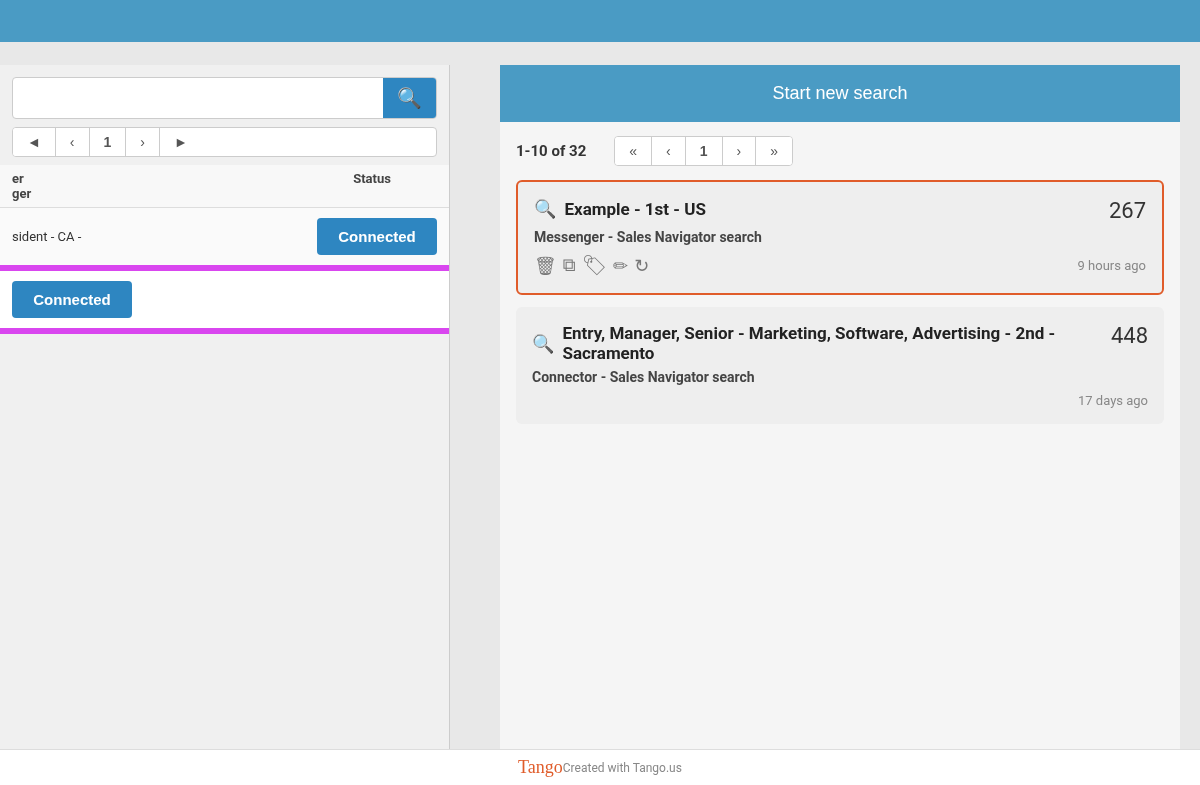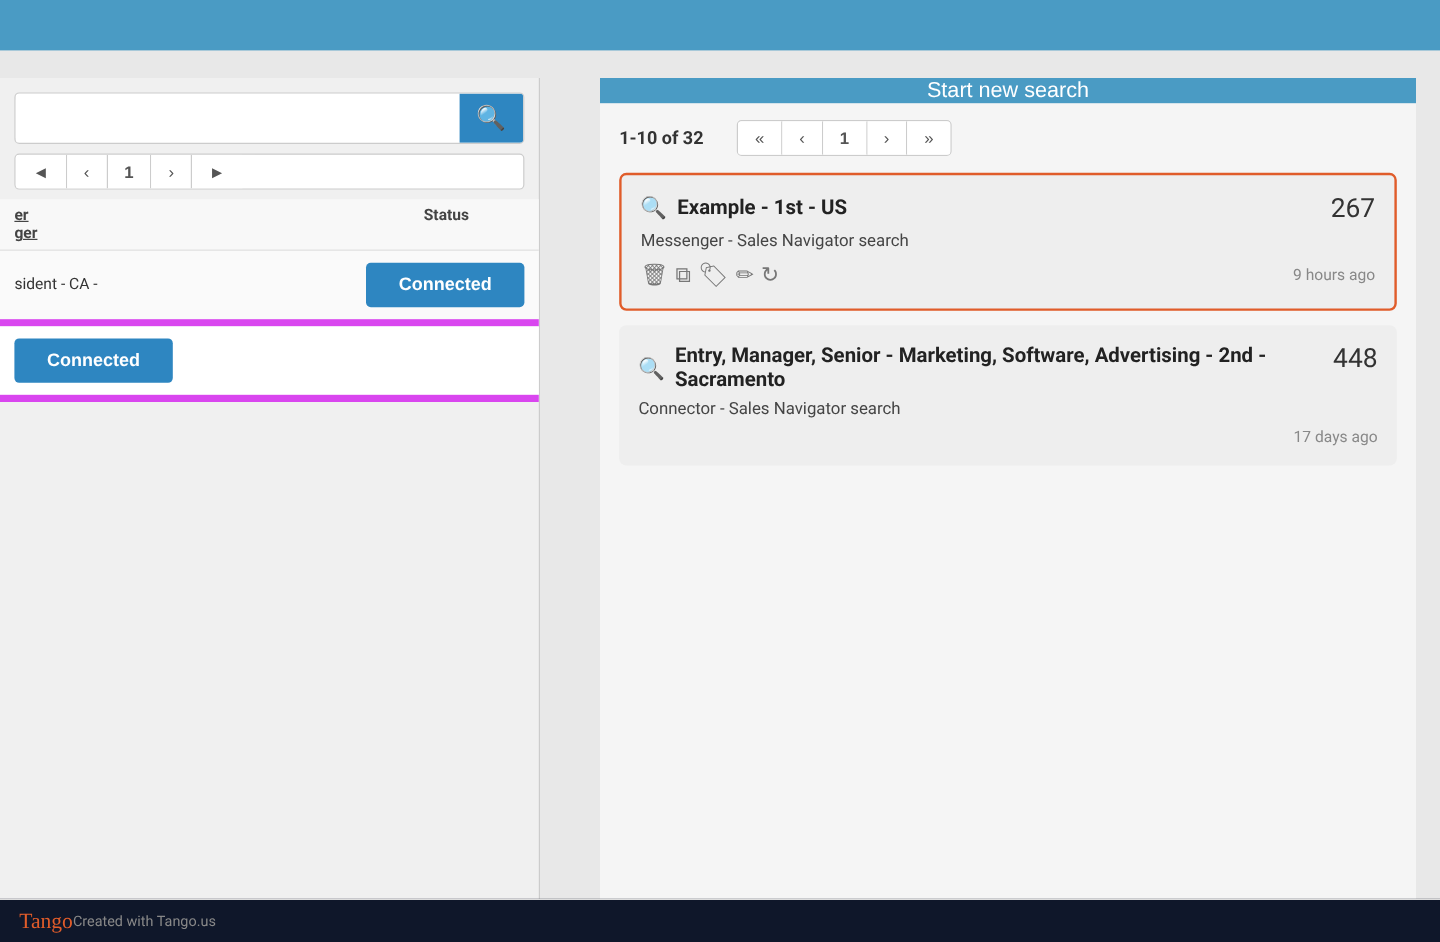--- a/index.html
+++ b/index.html
@@ -90,21 +90,21 @@
     .table-header {
       display: flex;
       padding: 6px 12px;
       background: #f8f8f8;
       border-bottom: 1px solid #ddd;
       font-size: 13px;
       font-weight: bold;
       color: #444;
     }
 
-    .col-role { flex: 1; text-decoration: underline; }
+    .col-role { flex: 1; }
     .col-status { width: 130px; text-align: center; }
 
     .table-row {
       display: flex;
       align-items: center;
       padding: 10px 12px;
       border-bottom: 6px solid #d946ef;
       background: white;
     }
 
@@ -118,38 +118,39 @@
 
     .connected-btn {
       background: #2e86c1;
       color: white;
       border: none;
       border-radius: 4px;
       padding: 10px 18px;
       font-size: 15px;
       font-weight: bold;
       cursor: pointer;
-      width: 132px;
+      width: 120px;
     }
 
     
     .right-panel {
       position: absolute;
       top: 65px;
       left: 500px;
       width: 680px;
       bottom: 0;
       background: #f5f5f5;
     }
 
     .start-new-search-btn {
       width: 100%;
       background: #4a9bc4;
       color: white;
       border: none;
+      padding: 18px;
       font-size: 18px;
       font-weight: 500;
       cursor: pointer;
       text-align: center;
     }
 
     .pagination-right {
       display: flex;
       align-items: center;
       padding: 14px 16px;
@@ -219,21 +220,21 @@
     .card-count {
       font-size: 22px;
       font-weight: normal;
       color: #333;
       min-width: 50px;
       text-align: right;
     }
 
     .card-subtitle {
       font-size: 14px;
-      font-weight: normal;
+      font-weight: bold;
       color: #444;
       margin-bottom: 8px;
     }
 
     .card-actions {
       display: flex;
       align-items: center;
       gap: 6px;
     }
 
@@ -248,24 +249,24 @@
       font-size: 13px;
       color: #888;
     }
 
     .footer-bar {
       position: absolute;
       bottom: 0;
       left: 0;
       right: 0;
       height: 36px;
-      background: #0f172a;
-      display: flex;
-      align-items: center;
-      justify-content: flex-start;
+      background: #ffffff;
+      display: flex;
+      align-items: center;
+      justify-content: center;
       padding: 0 16px;
       border-top: 1px solid #ddd;
     }
 
     .tango-logo {
       font-family: 'Brush Script MT', cursive;
       color: #e05c2a;
       font-size: 18px;
     }
 

